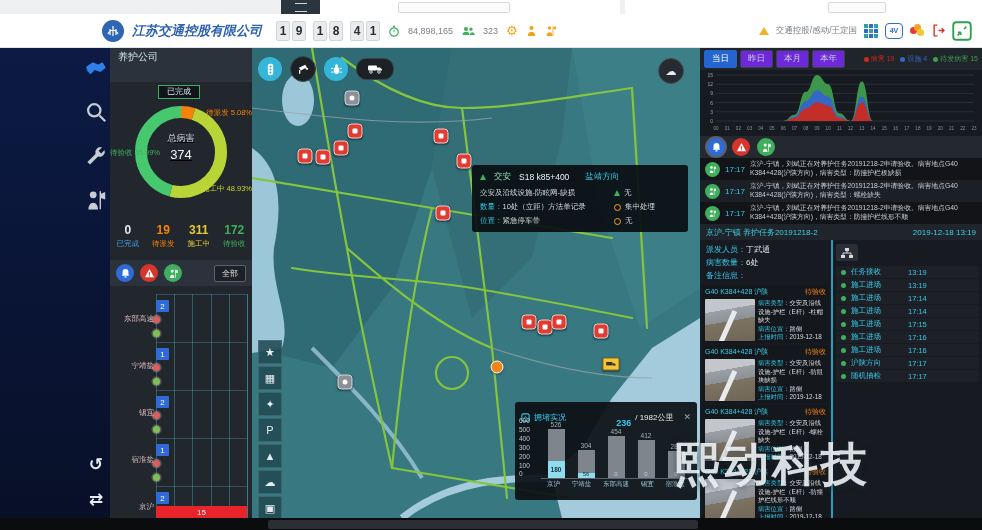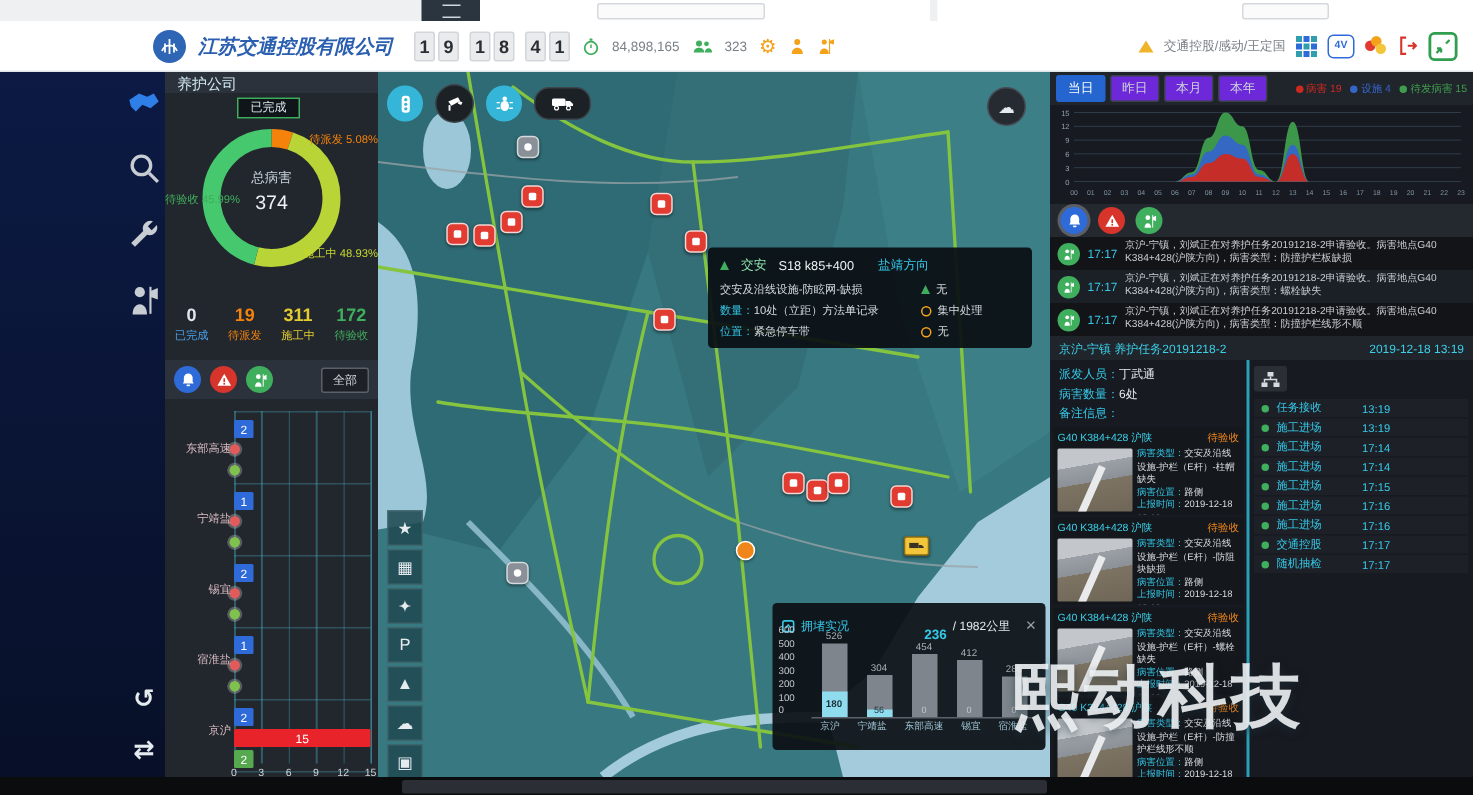--- a/index.html
+++ b/index.html
@@ -38,23 +38,23 @@
   .palette i:nth-child(2){left:4px;top:0;background:#f5a21b;}
   .palette i:nth-child(3){left:7px;top:5px;background:#f3c53a;}
   
   .side{position:absolute;left:0;top:48px;width:110px;height:470px;background:linear-gradient(180deg,#0c1a44 0%,#081028 100%);}
   .side .icons{position:absolute;left:82px;top:8px;width:28px;display:flex;flex-direction:column;gap:20px;align-items:center;}
   .side .icons .sic{width:24px;height:24px;display:flex;align-items:center;justify-content:center;cursor:pointer;}
   .side .bottom{position:absolute;left:82px;bottom:8px;width:28px;display:flex;flex-direction:column;gap:14px;align-items:center;}
   .side .bottom .sic{color:#e6ebf0;font-size:17px;font-weight:bold;cursor:pointer;}
   
   .lpanel{position:absolute;left:110px;top:48px;width:142px;height:470px;background:#22262d;}
-  .lp-title{height:14px;background:#2c323b;color:#cfe8f2;font-size:10px;line-height:18px;padding:0 8px;}
+  .lp-title{height:34px;background:#2c323b;color:#cfe8f2;font-size:10px;line-height:18px;padding:0 8px;}
   .donut-zone{position:relative;height:138px;}
-  .donut-center{position:absolute;left:0;top:50px;width:142px;text-align:center;pointer-events:none;}
+  .donut-center{position:absolute;left:0;top:50px;width:142px;text-align:center;pointer-events:none;text-decoration:underline;}
   .donut-center .l1{color:#c8d2da;font-size:9px;}
   .donut-center .l2{color:#eef2f5;font-size:13px;margin-top:2px;}
   .co{position:absolute;font-size:7.5px;line-height:1.2;width:56px;}
   .co.done{left:48px;top:3px;width:40px;border:1px solid #3fae5d;background:#10151a;color:#d8e4ea;
            text-align:center;padding:1px 0;font-size:8px;}
   .co.pend{right:0;top:26px;color:#f5820b;text-align:right;}
   .co.work{right:0;top:102px;color:#c6d92f;text-align:right;}
   .co.acc{left:0;top:66px;color:#3fae5d;}
   .lp-stats{height:40px;display:flex;}
   .lp-stat{flex:1;text-align:center;}
@@ -845,21 +845,21 @@
               <span class="l">施工进场</span>
               <span class="t">17:16</span>
             </div>
             <div class="trow">
               <span class="d"></span>
               <span class="l">施工进场</span>
               <span class="t">17:16</span>
             </div>
             <div class="trow">
               <span class="d"></span>
-              <span class="l">交通控股</span>
+              <span class="l">沪陕方向</span>
               <span class="t">17:17</span>
             </div>
             <div class="trow">
               <span class="d"></span>
               <span class="l">随机抽检</span>
               <span class="t">17:17</span>
             </div>
           </div>
       </div>
     </div>

